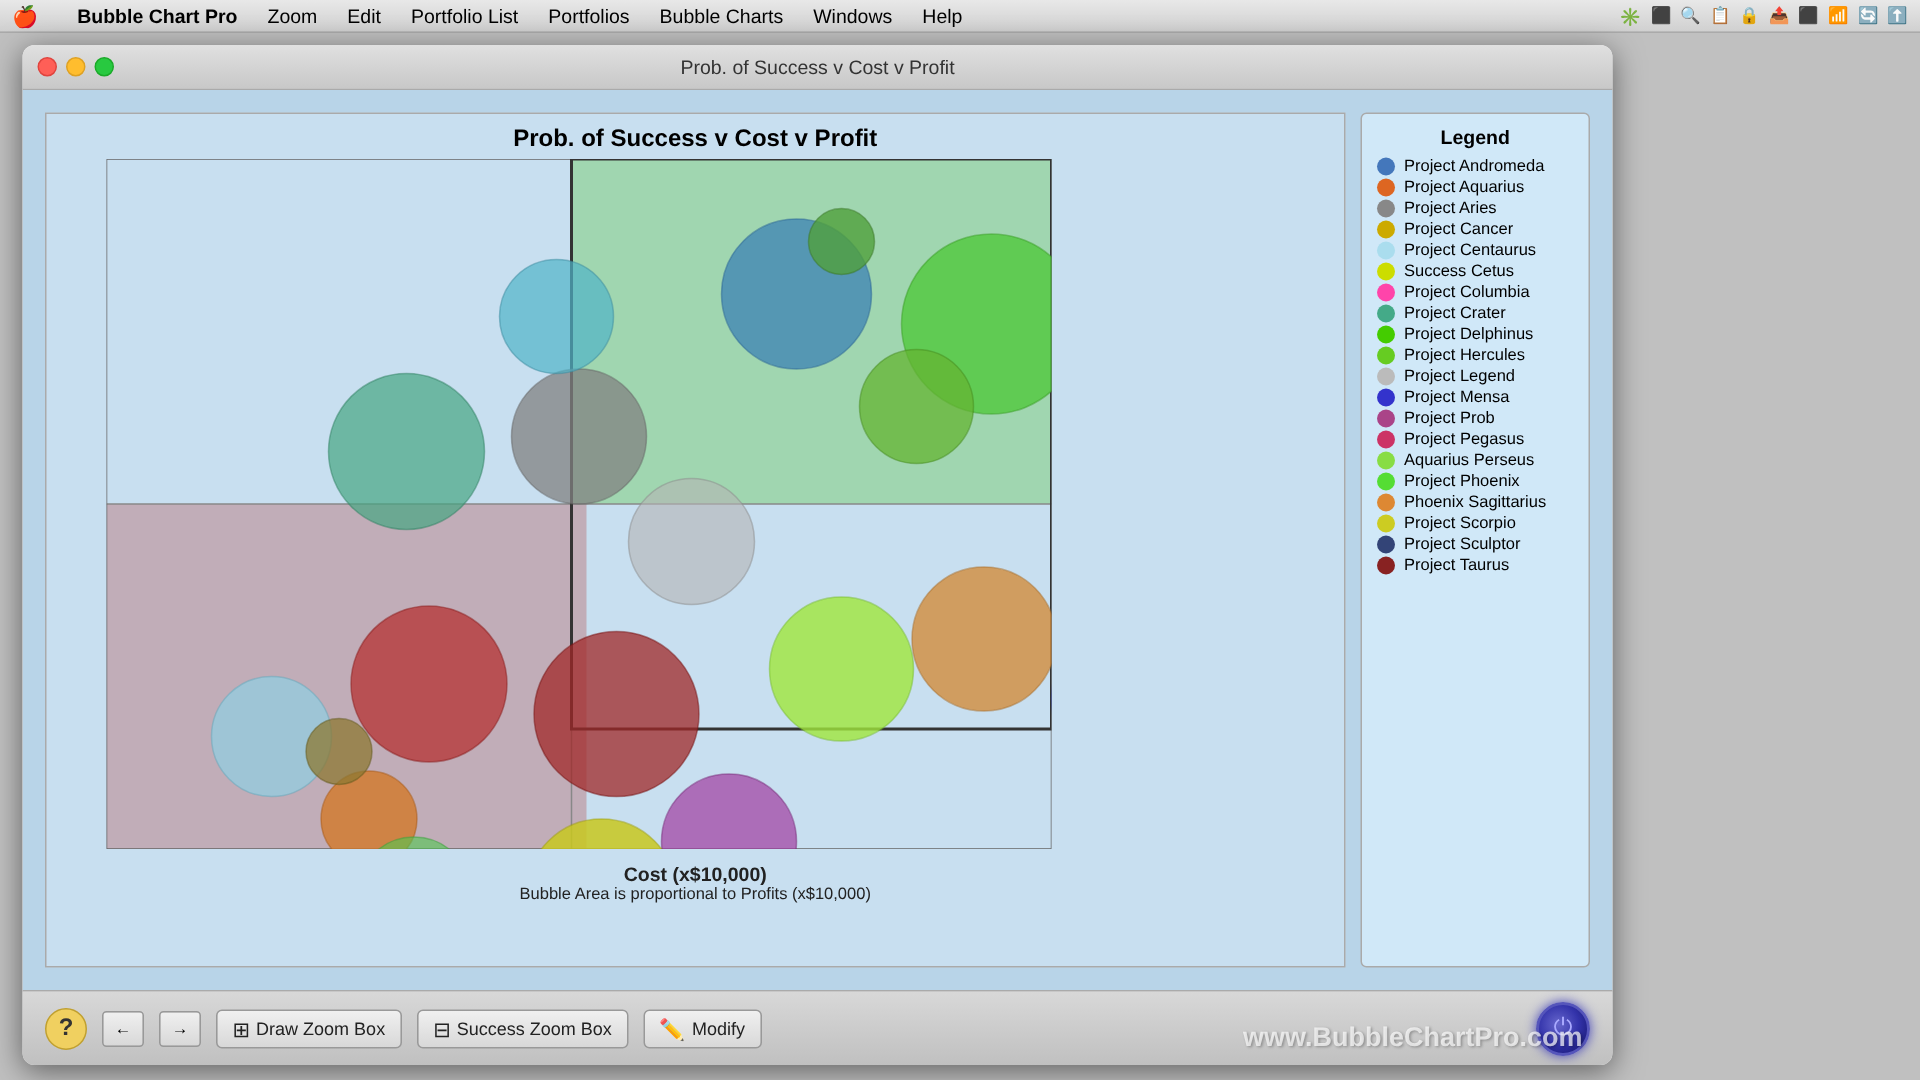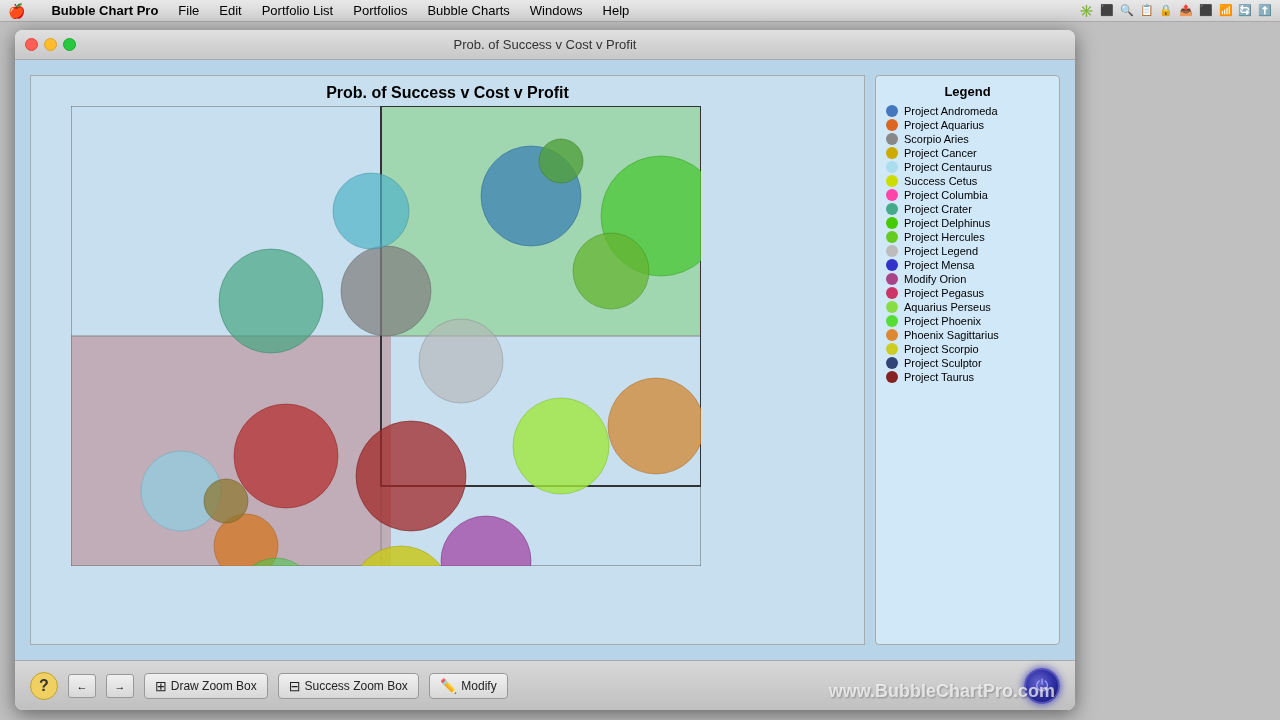--- a/index.html
+++ b/index.html
@@ -120,21 +120,21 @@
     }
     #chart-bottom {
       text-align: center;
       font-size: 11px;
       color: #222;
       padding: 4px 0 0;
     }
 
     
     #legend {
-      width: 185px;
+      width: 153px;
       background: #d0e8f8;
       border: 1px solid #aaa;
       border-radius: 4px;
       padding: 8px 10px;
       flex-shrink: 0;
     }
     #legend-title {
       text-align: center;
       font-size: 13px;
       font-weight: bold;
@@ -217,21 +217,21 @@
       text-shadow: 1px 1px 2px rgba(0,0,0,0.3);
       z-index: 10;
     }
   </style>
 </head>
 <body>
 
 <div id="menubar">
   <span class="apple-icon">🍎</span>
   <span class="menu-item app-name">Bubble Chart Pro</span>
-  <span class="menu-item">File</span>
+  <span class="menu-item">Zoom</span>
   <span class="menu-item">Edit</span>
   <span class="menu-item">Portfolio List</span>
   <span class="menu-item">Portfolios</span>
   <span class="menu-item">Bubble Charts</span>
   <span class="menu-item">Windows</span>
   <span class="menu-item">Help</span>
   <div class="menubar-right">
     <span style="font-size:12px;">✳️</span>
     <span style="font-size:11px;">⬛</span>
     <span style="font-size:11px;">🔍</span>
@@ -320,36 +320,40 @@
 
         <circle cx="205" cy="490" r="38" fill="rgba(80,200,80,0.6)" stroke="rgba(60,160,60,0.5)" stroke-width="1"></circle>
 
         <circle cx="110" cy="385" r="40" fill="rgba(140,210,230,0.65)" stroke="rgba(100,170,190,0.5)" stroke-width="1"></circle>
 
         <circle cx="155" cy="395" r="22" fill="rgba(140,120,50,0.75)" stroke="rgba(100,90,30,0.5)" stroke-width="1"></circle>
 
         <text x="-50" y="230" text-anchor="middle" font-size="12" fill="#333" transform="rotate(-90, -50, 230)">Probability of Success (%)</text>
       </svg>
 
+      <div id="chart-bottom">
+        <div style="font-size:13px;font-weight:bold;">Cost (x$10,000)</div>
+        <div style="font-size:11px;">Bubble Area is proportional to Profits (x$10,000)</div>
+      </div>
     </div>
 
     <div id="legend">
       <div id="legend-title">Legend</div>
       <div id="legend-items">
           <div class="legend-item">
             <div class="legend-dot" style="background-color: rgb(68, 119, 187);"></div>
             <span>Project Andromeda</span>
           </div>
           <div class="legend-item">
             <div class="legend-dot" style="background-color: rgb(221, 102, 34);"></div>
             <span>Project Aquarius</span>
           </div>
           <div class="legend-item">
             <div class="legend-dot" style="background-color: rgb(136, 136, 136);"></div>
-            <span>Scorpio Aries</span>
+            <span>Project Aries</span>
           </div>
           <div class="legend-item">
             <div class="legend-dot" style="background-color: rgb(204, 170, 0);"></div>
             <span>Project Cancer</span>
           </div>
           <div class="legend-item">
             <div class="legend-dot" style="background-color: rgb(170, 221, 238);"></div>
             <span>Project Centaurus</span>
           </div>
           <div class="legend-item">
@@ -375,21 +379,21 @@
           <div class="legend-item">
             <div class="legend-dot" style="background-color: rgb(187, 187, 187);"></div>
             <span>Project Legend</span>
           </div>
           <div class="legend-item">
             <div class="legend-dot" style="background-color: rgb(51, 51, 204);"></div>
             <span>Project Mensa</span>
           </div>
           <div class="legend-item">
             <div class="legend-dot" style="background-color: rgb(170, 68, 136);"></div>
-            <span>Modify Orion</span>
+            <span>Project Prob</span>
           </div>
           <div class="legend-item">
             <div class="legend-dot" style="background-color: rgb(204, 51, 102);"></div>
             <span>Project Pegasus</span>
           </div>
           <div class="legend-item">
             <div class="legend-dot" style="background-color: rgb(136, 221, 68);"></div>
             <span>Aquarius Perseus</span>
           </div>
           <div class="legend-item">

